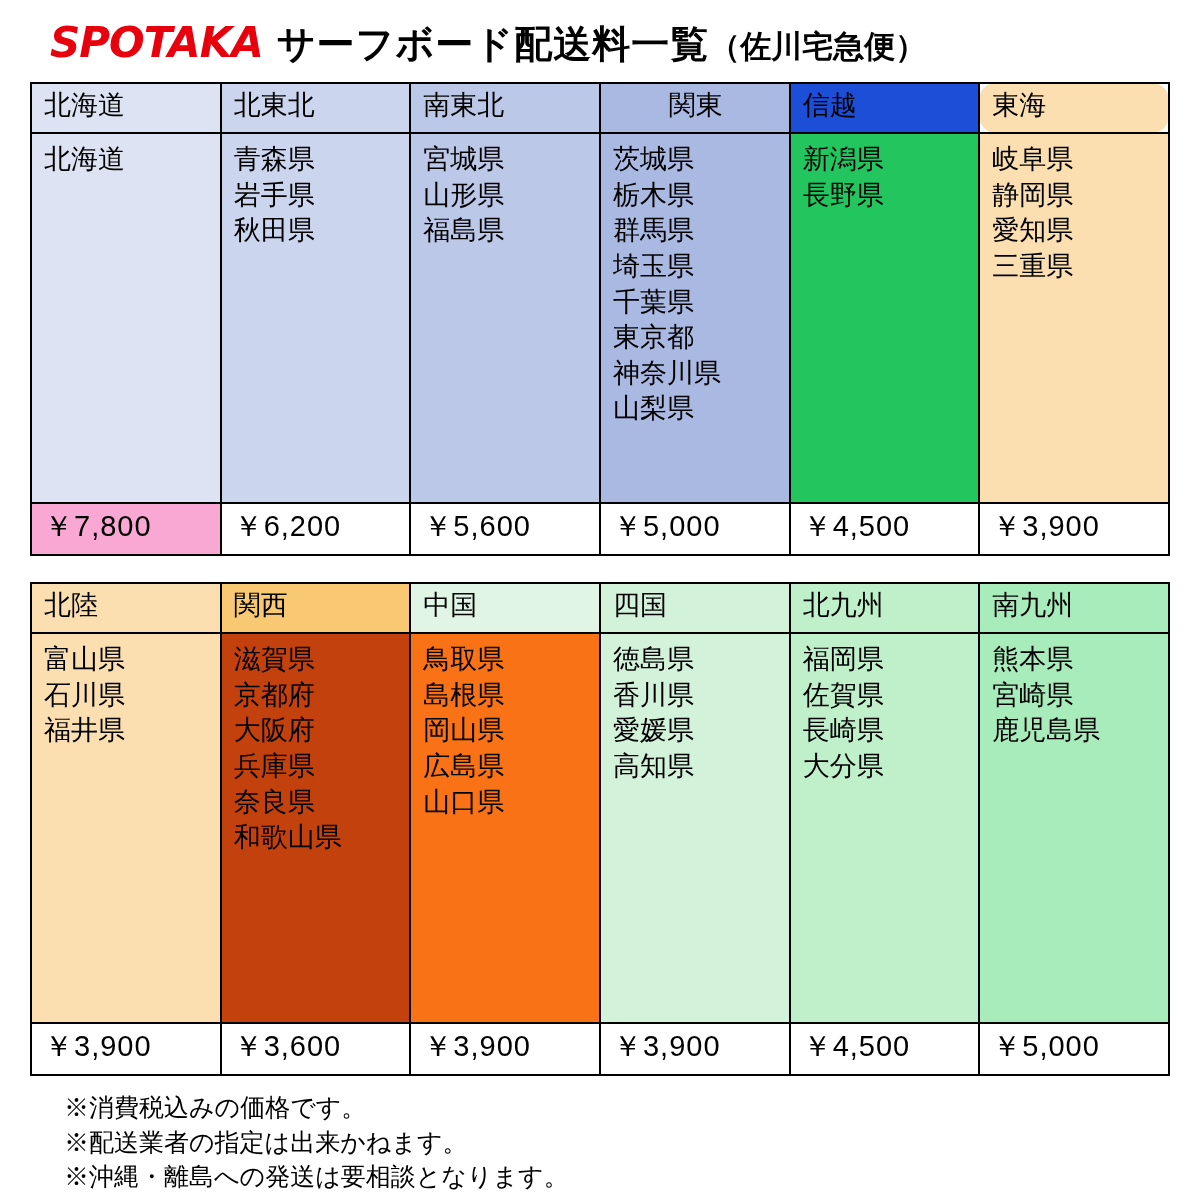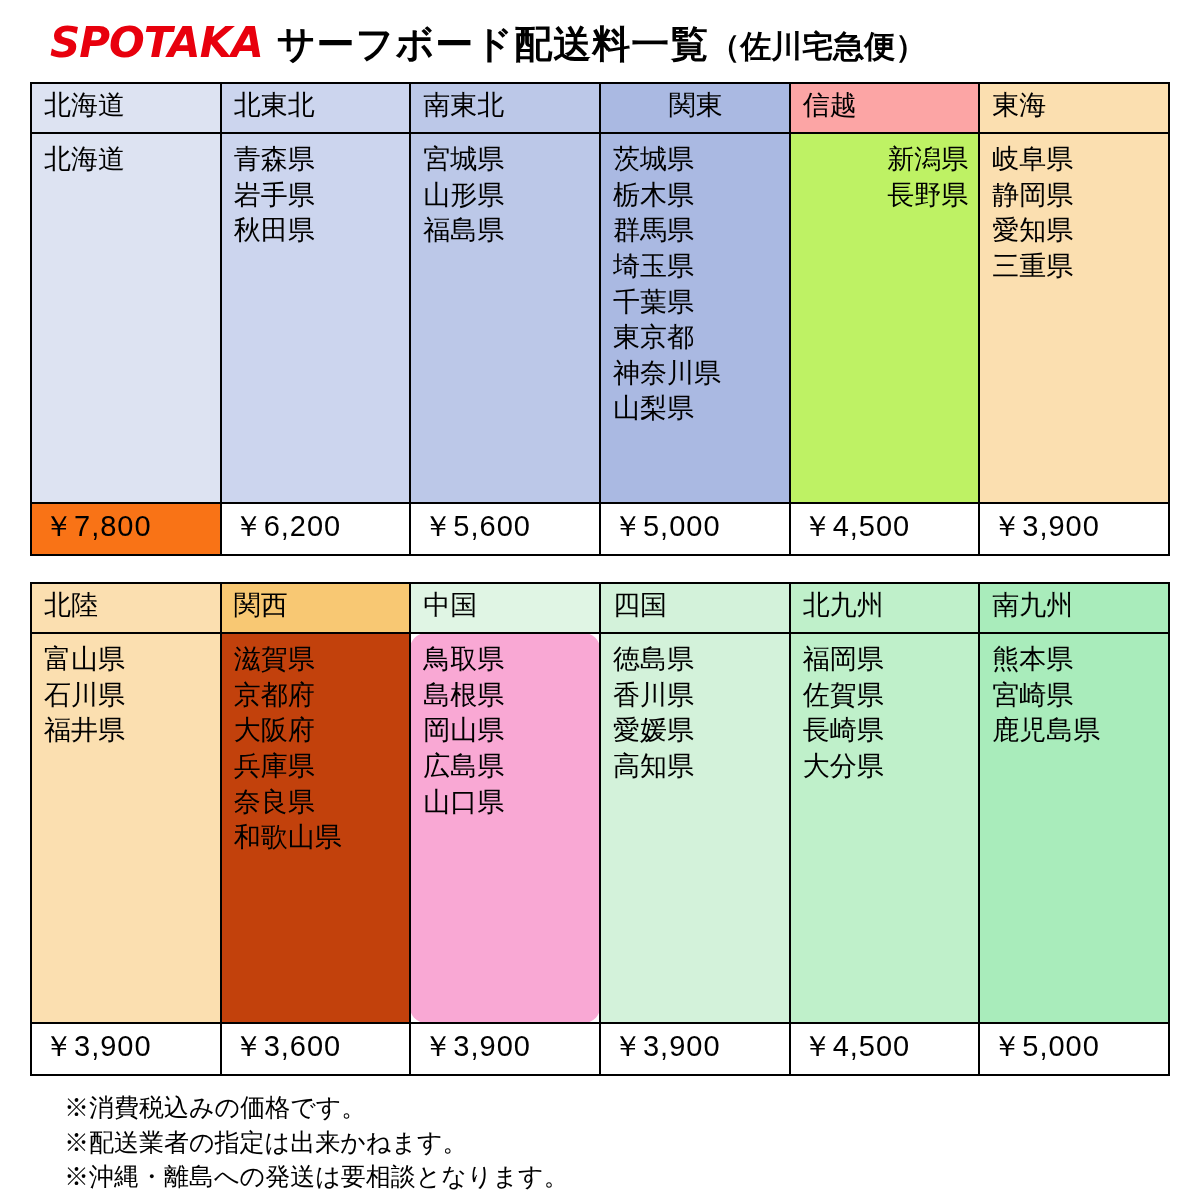--- a/index.html
+++ b/index.html
@@ -91,22 +91,22 @@
     <span class="header-sub">（佐川宅急便）</span>
   </div>
 
   <table class="rate-table">
     <tbody>
       <tr class="region-row" id="t1-regions">
           <td style="background: rgb(221, 227, 242);">北海道</td>
           <td style="background: rgb(204, 213, 238); margin-top: 20px;">北東北</td>
           <td style="background: rgb(188, 200, 232);">南東北</td>
           <td style="background: rgb(170, 185, 226); text-align: center;">関東</td>
-          <td style="background: #fca5a5;">信越</td>
-          <td style="background: rgb(251, 223, 176);">東海</td>
+          <td style="background: #1d4ed8;">信越</td>
+          <td style="background: rgb(251, 223, 176); border-radius: 17px;">東海</td>
         </tr>
       <tr class="pref-row" id="t1-prefs">
           <td class="pref-list" style="background: rgb(221, 227, 242); height: 370px;">
             <div>北海道</div>
           </td>
           <td class="pref-list" style="background: rgb(204, 213, 238); height: 370px;">
             <div>青森県</div>
             <div>岩手県</div>
             <div>秋田県</div>
           </td>
@@ -118,33 +118,33 @@
           <td class="pref-list" style="background: rgb(170, 185, 226); height: 370px;">
             <div>茨城県</div>
             <div>栃木県</div>
             <div>群馬県</div>
             <div>埼玉県</div>
             <div>千葉県</div>
             <div>東京都</div>
             <div>神奈川県</div>
             <div>山梨県</div>
           </td>
-          <td class="pref-list" style="background: #bef264; height: 370px; text-align: right;">
+          <td class="pref-list" style="background: #22c55e; height: 370px;">
             <div>新潟県</div>
             <div>長野県</div>
           </td>
           <td class="pref-list" style="background: rgb(251, 223, 176); height: 370px;">
             <div>岐阜県</div>
             <div>静岡県</div>
             <div>愛知県</div>
             <div>三重県</div>
           </td>
         </tr>
       <tr class="price-row" id="t1-prices">
-          <td style="background: #f97316;">￥7,800</td>
+          <td style="background: #f9a8d4;">￥7,800</td>
           <td style="background: rgb(255, 255, 255);">￥6,200</td>
           <td style="background: rgb(255, 255, 255);">￥5,600</td>
           <td style="background: rgb(255, 255, 255);">￥5,000</td>
           <td style="background: rgb(255, 255, 255);">￥4,500</td>
           <td style="background: rgb(255, 255, 255);">￥3,900</td>
         </tr>
     </tbody>
   </table>
 
   <div class="table-gap"></div>
@@ -166,21 +166,21 @@
             <div>福井県</div>
           </td>
           <td class="pref-list" style="background: #c2410c; height: 390px;">
             <div>滋賀県</div>
             <div>京都府</div>
             <div>大阪府</div>
             <div>兵庫県</div>
             <div>奈良県</div>
             <div>和歌山県</div>
           </td>
-          <td class="pref-list" style="background: #f9a8d4; height: 390px; border-radius: 16px;">
+          <td class="pref-list" style="background: #f97316; height: 390px;">
             <div>鳥取県</div>
             <div>島根県</div>
             <div>岡山県</div>
             <div>広島県</div>
             <div>山口県</div>
           </td>
           <td class="pref-list" style="background: rgb(211, 242, 218); height: 390px;">
             <div>徳島県</div>
             <div>香川県</div>
             <div>愛媛県</div>

